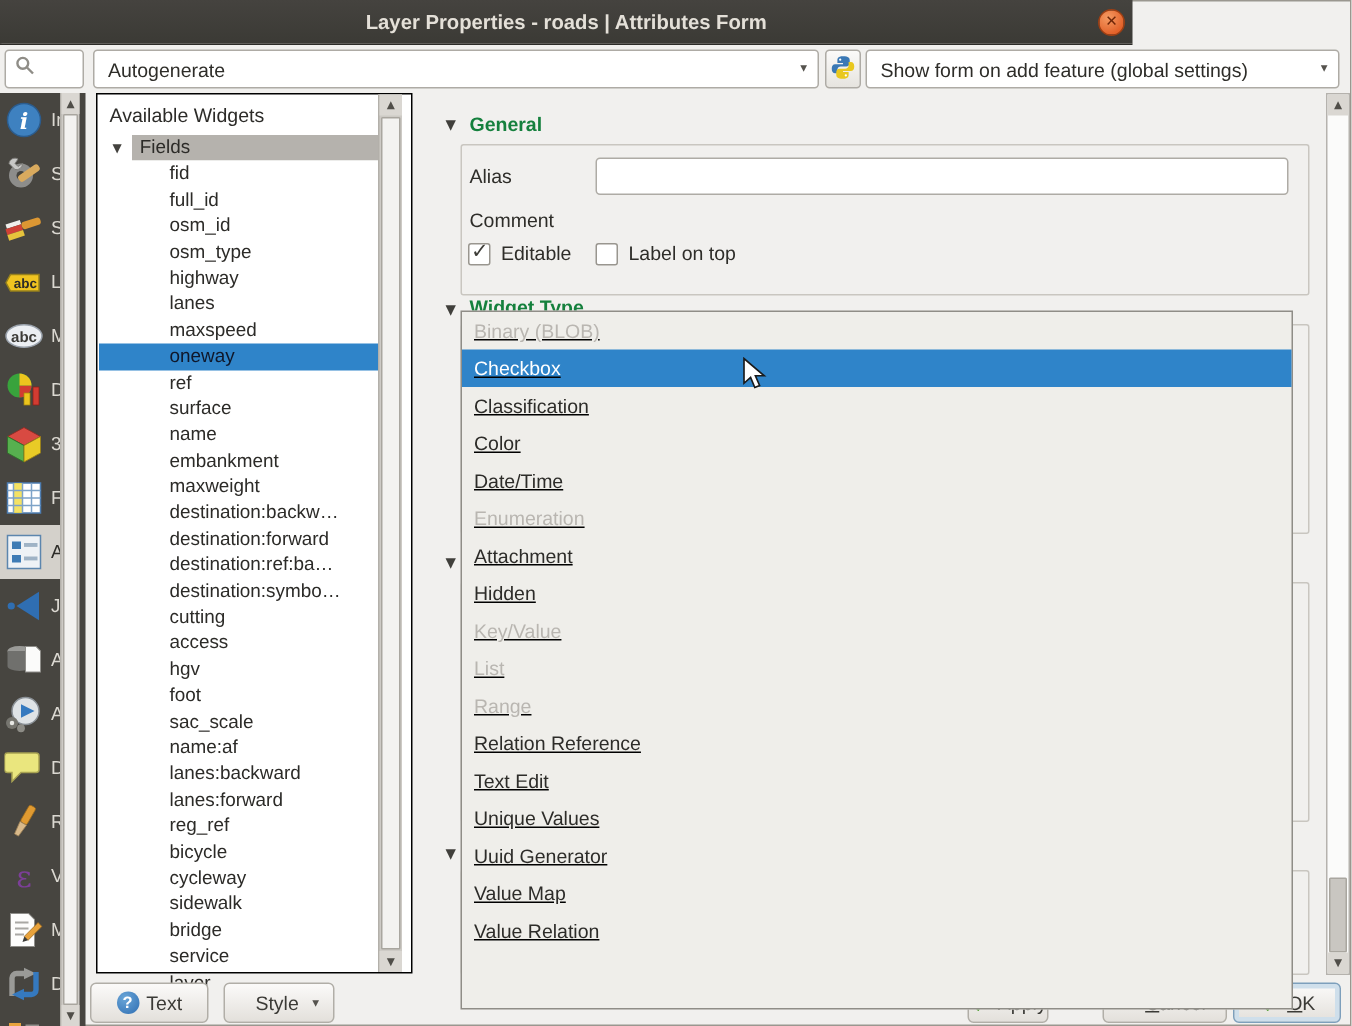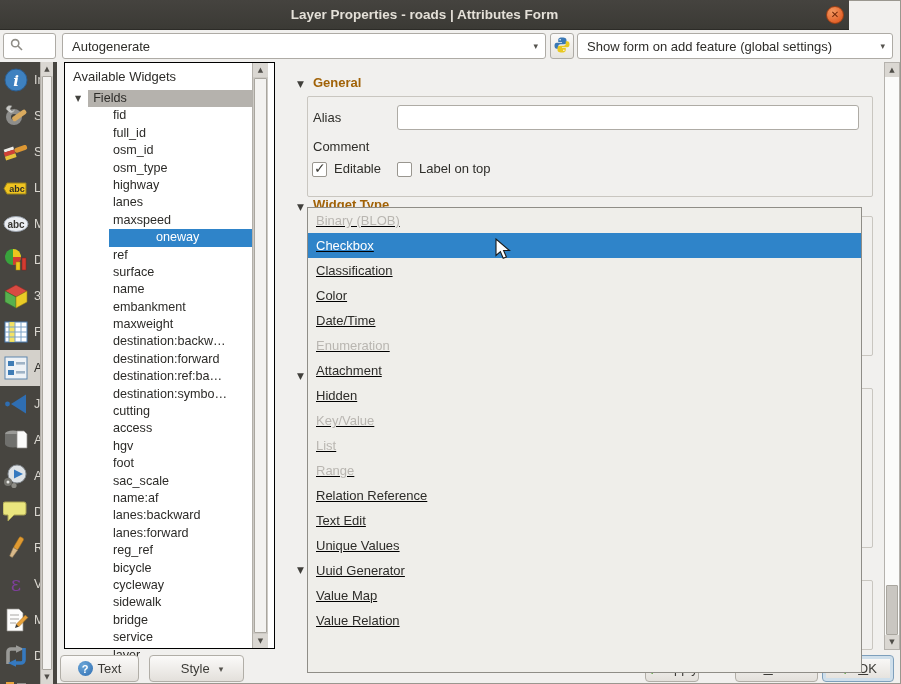--- a/index.html
+++ b/index.html
@@ -1,21 +1,21 @@
 <!DOCTYPE html>
 <html><head>
 <meta charset="utf-8">
 <style>
   html,body{margin:0;padding:0;background:#d8d6d2;}
   .window{position:relative;width:901px;height:684px;background:#f1f0ee;overflow:hidden;
           font-family:"Liberation Sans",sans-serif;box-shadow:inset 0 0 0 1px #9a978f;}
   .window *{box-sizing:border-box;}
 
   
-  .titlebar{position:absolute;left:0;top:0;width:849px;height:30px;
+  .titlebar{position:absolute;left:0;top:0;width:755px;height:30px;
             background:linear-gradient(#45433f,#3b3a35);border-bottom:1px solid #2c2b27;
             display:flex;align-items:center;justify-content:center;}
   .title{font-size:13.5px;font-weight:bold;color:#e4e0d8;}
   .close-btn{position:absolute;right:5px;top:6px;width:18px;height:18px;border-radius:50%;
              background:radial-gradient(circle at 35% 30%,#f49a62,#e2622a 72%);
              border:1px solid #9c3f14;display:flex;align-items:center;justify-content:center;cursor:default;}
   .close-btn span{color:#6d2507;font-size:10px;font-weight:bold;line-height:1;font-family:"DejaVu Sans",sans-serif;}
 
   
   .toolbar{position:absolute;left:0;top:30px;width:721px;height:32px;background:#f1f0ee;}
@@ -51,25 +51,25 @@
 
   
   .widgets-panel{position:absolute;left:64px;top:62px;width:211px;height:587px;background:#fff;border:1px solid #000000;}
   .panel-title{position:absolute;left:8px;top:6px;font-size:13px;color:#2c2b28;}
   #field-list{position:absolute;left:1px;top:27px;right:17px;}
   .tree-row{height:17.4px;line-height:17.4px;font-size:12.6px;color:#2c2b28;white-space:nowrap;overflow:hidden;}
   .tree-row.root{display:flex;align-items:center;}
   .tree-row.root .tri{padding-left:9px;font-size:8px;color:#43423e;font-family:"DejaVu Sans",sans-serif;}
   .tree-row.root .root-label{flex:1;background:#b5b2ad;margin-left:7px;padding-left:5px;height:17.4px;line-height:17.4px;}
   .tree-row.child{padding-left:47px;}
-  .tree-row.child.sel{background:#2f84c9;color:#ffffff;margin-left:43px;}
+  .tree-row.child.sel{background:#2f84c9;color:#0f172a;}
 
   
   .sec-tri{position:absolute;font-size:9px;color:#403f3b;z-index:1;font-family:"DejaVu Sans",sans-serif;}
-  .sec-head{position:absolute;font-size:13px;font-weight:bold;color:#a16207;z-index:1;white-space:nowrap;}
+  .sec-head{position:absolute;font-size:13px;font-weight:bold;color:#15803d;z-index:1;white-space:nowrap;}
   .gbox{position:absolute;border:1px solid #c9c6c0;border-radius:2px;z-index:0;}
   .form-label{position:absolute;font-size:13px;color:#2e2d29;z-index:1;white-space:nowrap;}
   .alias-input{position:absolute;left:397px;top:105px;width:462px;height:25px;border:1px solid #aeaba5;
                border-radius:3px;background:#fff;z-index:1;font-size:13px;padding:0 6px;
                font-family:"Liberation Sans",sans-serif;}
   .cb{position:absolute;width:15px;height:15px;background:#fff;border:1px solid #99968f;border-radius:2px;z-index:1;}
   .cb.checked::after{content:"✓";position:absolute;left:1px;top:-3px;font-size:14px;font-weight:bold;
                      color:#3e3d38;font-family:"DejaVu Sans",sans-serif;}
 
   
@@ -80,21 +80,21 @@
   .dd-row.selected{background:#2f84c9;color:#fff;}
 
   .cursor{position:absolute;left:495px;top:238px;z-index:100;}
 
   
   .btn{position:absolute;top:655px;height:27px;border:1px solid #b1aea7;border-radius:4px;
        background:linear-gradient(#fbfaf9,#e3e0db);font-size:13px;color:#3b3a36;
        display:flex;align-items:center;justify-content:center;gap:5px;padding:0;
        font-family:"Liberation Sans",sans-serif;}
   #help-btn{left:60px;width:79px;}
-  #style-btn{left:149px;width:95px;padding-left:11px;}
+  #style-btn{left:149px;width:74px;padding-left:11px;}
   #apply-btn{left:645px;width:54px;}
   #cancel-btn{left:735px;width:83px;}
   #ok-btn{left:822px;width:72px;border:1px solid #7d9fbc;box-shadow:inset 0 0 0 3px #cfdfeb;}
   .mn::first-letter{text-decoration:underline;}
   .qmark{width:15px;height:15px;border-radius:50%;background:radial-gradient(circle at 35% 30%,#6aa6d8,#2f6eb2);
          color:#fff;font-size:11px;font-weight:bold;display:flex;align-items:center;justify-content:center;flex:none;}
   .xmark{font-size:16px;font-weight:bold;color:#52504b;line-height:1;}
   .style-arrow{font-size:9px;color:#55534e;margin-left:4px;font-family:"DejaVu Sans",sans-serif;}
 </style>
 </head>

